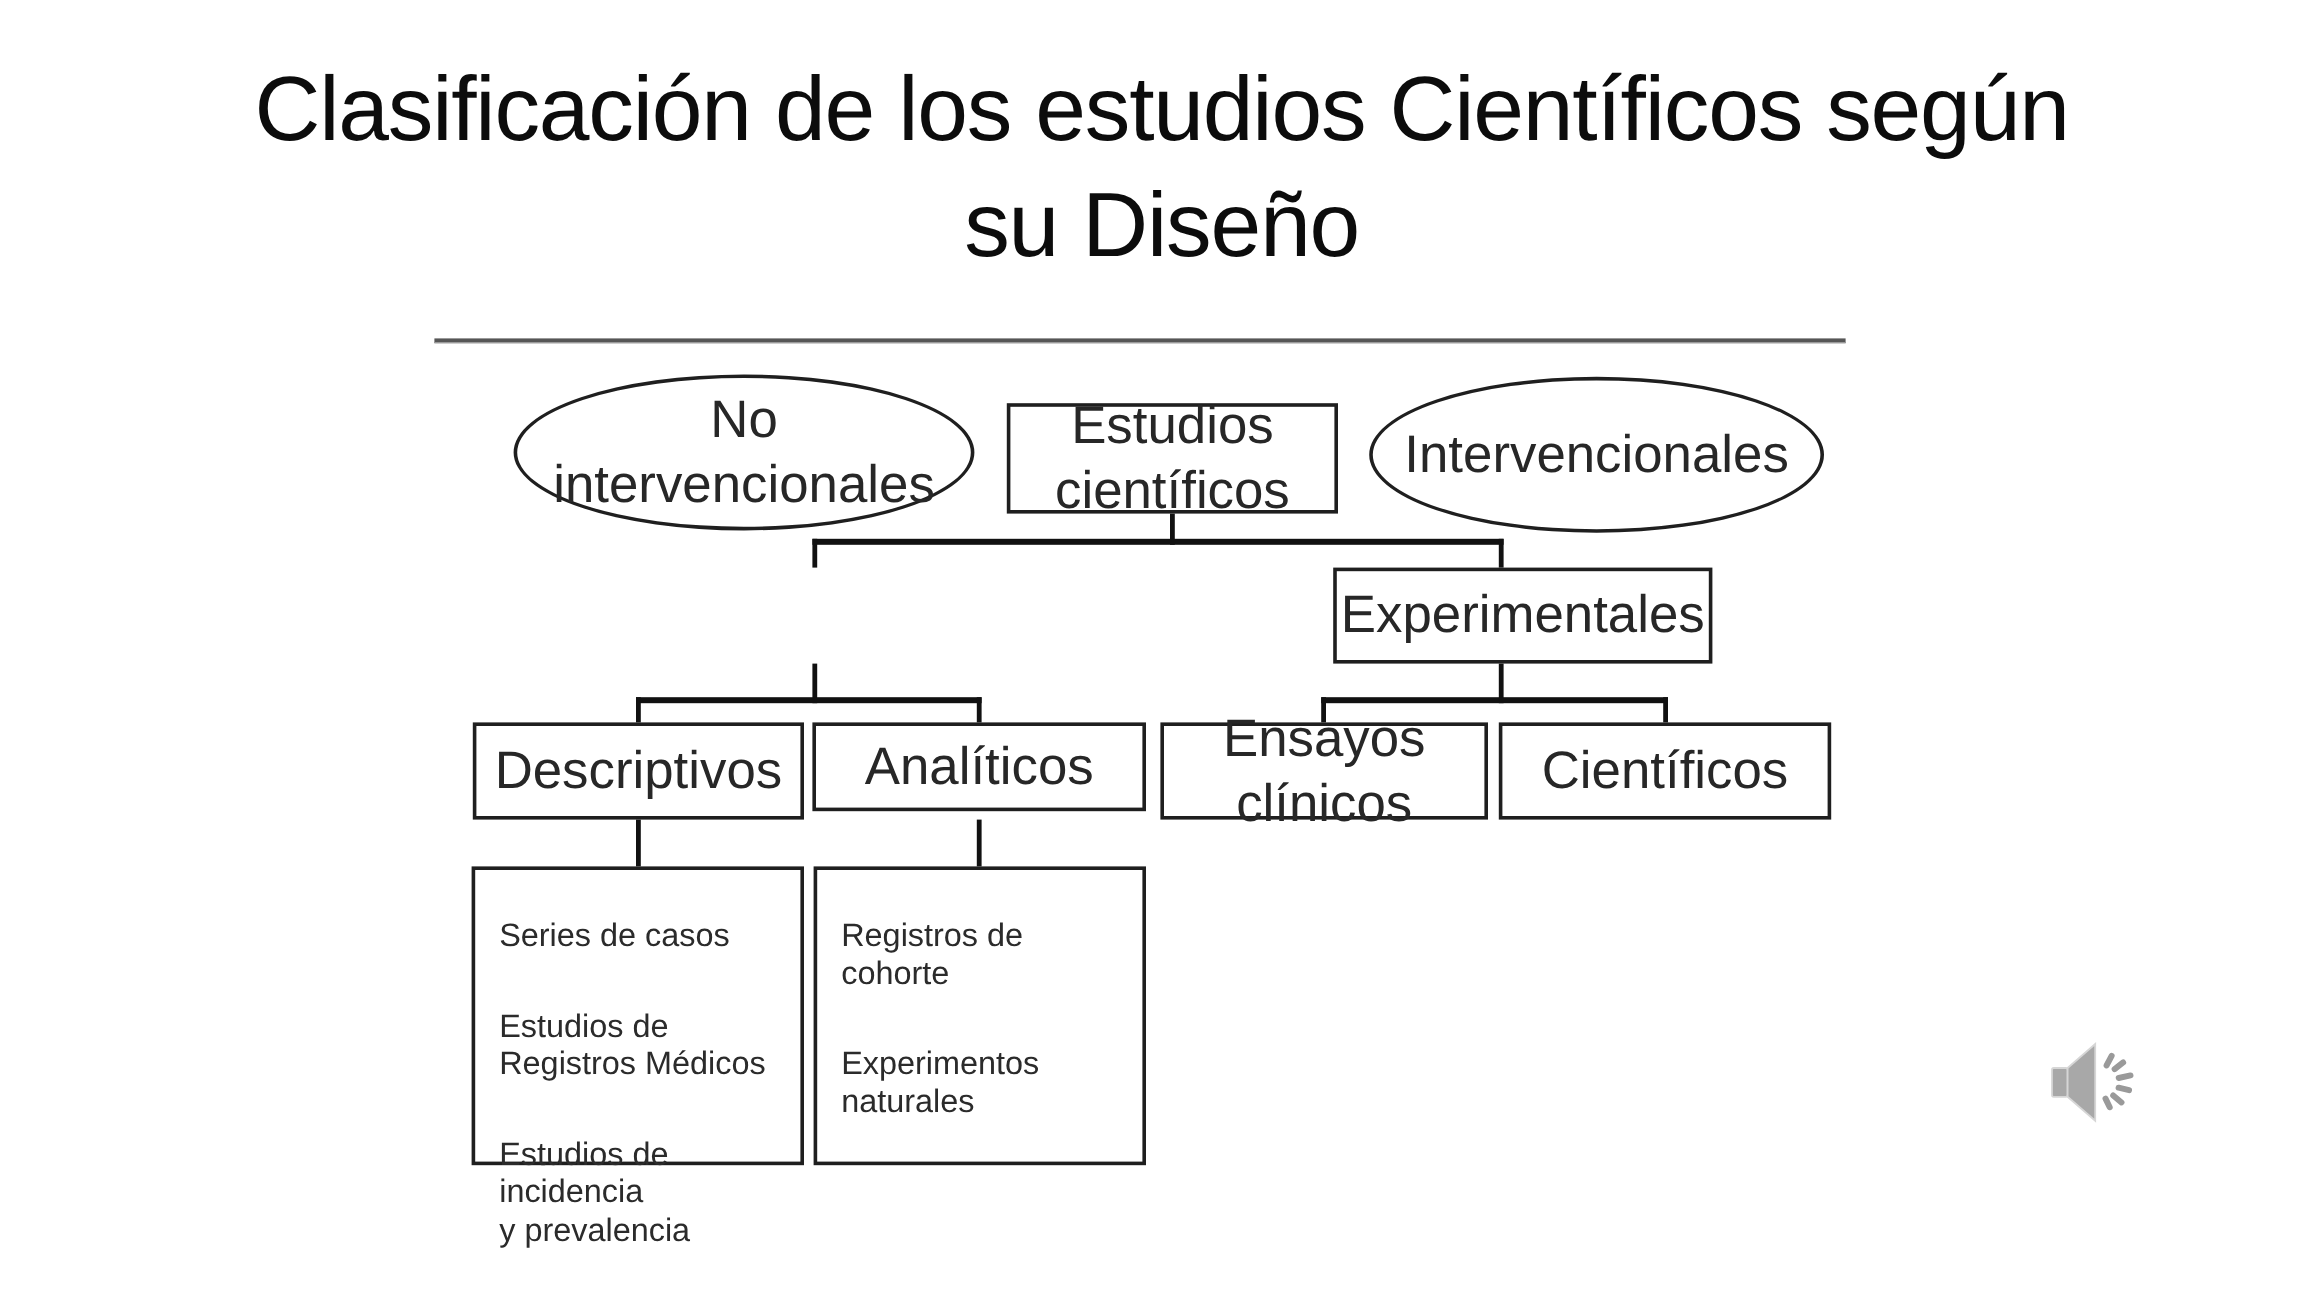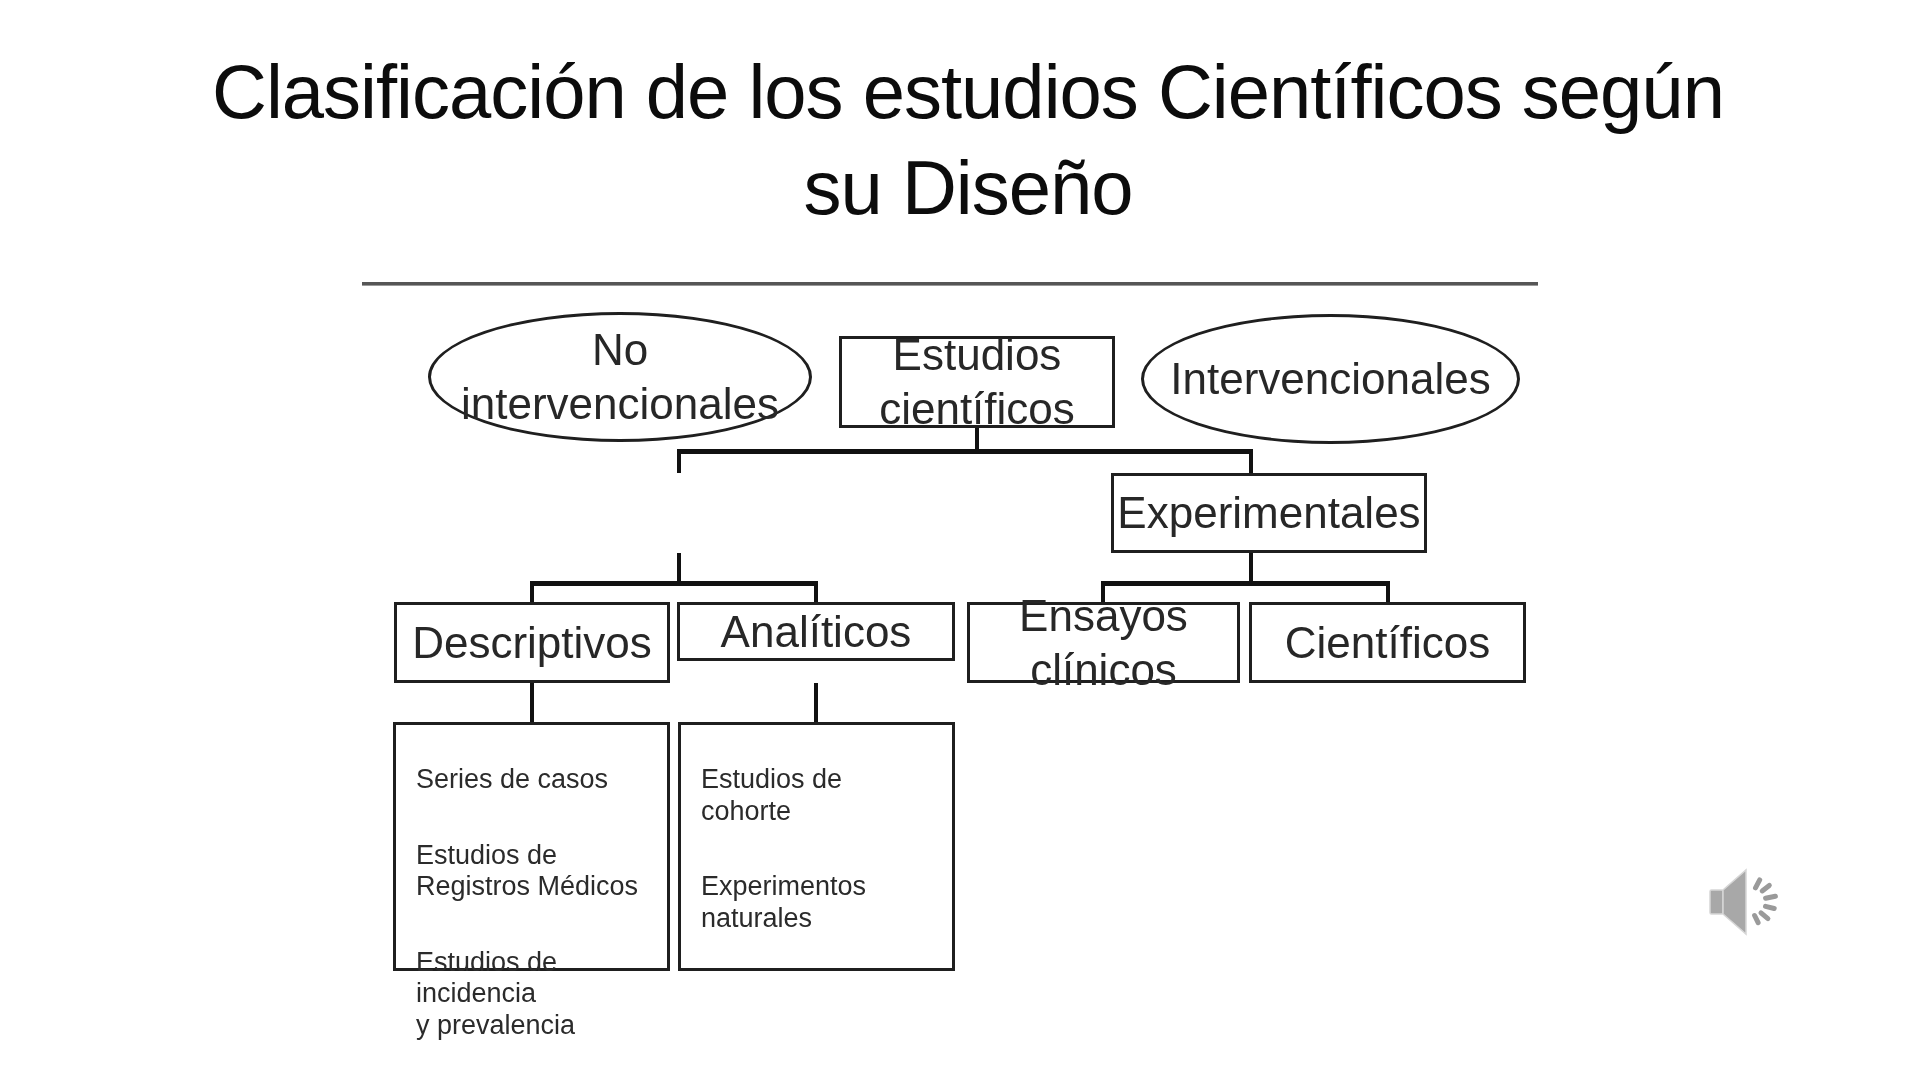--- a/index.html
+++ b/index.html
@@ -41,21 +41,21 @@
     white-space:pre-line;
     box-sizing:border-box;
   }
   .ellipse{border-radius:50%;border-width:3px;}
   .ell-left  {left:428px; top:312px; width:384px; height:130px;}
   .ell-right {left:1141px;top:314px; width:379px; height:130px;}
   .root      {left:839px; top:336px; width:276px; height:92px;}
   .obs       {left:540px; top:473px; width:279px; height:80px;}
   .exp       {left:1111px;top:473px; width:316px; height:80px;}
   .desc      {left:394px; top:602px; width:276px; height:81px;}
-  .ana       {left:677px; top:602px; width:278px; height:59px;}
+  .ana       {left:677px; top:602px; width:278px; height:74px;}
   .ens       {left:967px; top:602px; width:273px; height:81px;}
   .meta      {left:1249px;top:602px; width:277px; height:81px;}
   .listbox{
     position:absolute;
     border:3px solid #1f1f1f;
     background:#ffffff;
     box-sizing:border-box;
     padding:8px 20px;
     color:#2b2b2b;
     font-size:27px;
@@ -98,21 +98,21 @@
   <div class="node meta">Científicos</div>
 
   <div class="listbox list-left">
     <div class="list-item">Series de casos</div>
     <div class="list-item">Estudios de
 Registros Médicos</div>
     <div class="list-item">Estudios de incidencia
 y prevalencia</div>
   </div>
   <div class="listbox list-right">
-    <div class="list-item">Estudios de cohorte</div>
+    <div class="list-item">Registros de cohorte</div>
     <div class="list-item">Experimentos
 naturales</div>
   </div>
 
   <div class="conn" style="left:975px;top:428px;width:4px;height:26px;"></div>
   <div class="conn" style="left:677px;top:449px;width:576px;height:5px;"></div>
   <div class="conn" style="left:677px;top:449px;width:4px;height:24px;"></div>
   <div class="conn" style="left:1249px;top:449px;width:4px;height:24px;"></div>
 
   <div class="conn" style="left:677px;top:553px;width:4px;height:33px;"></div>

